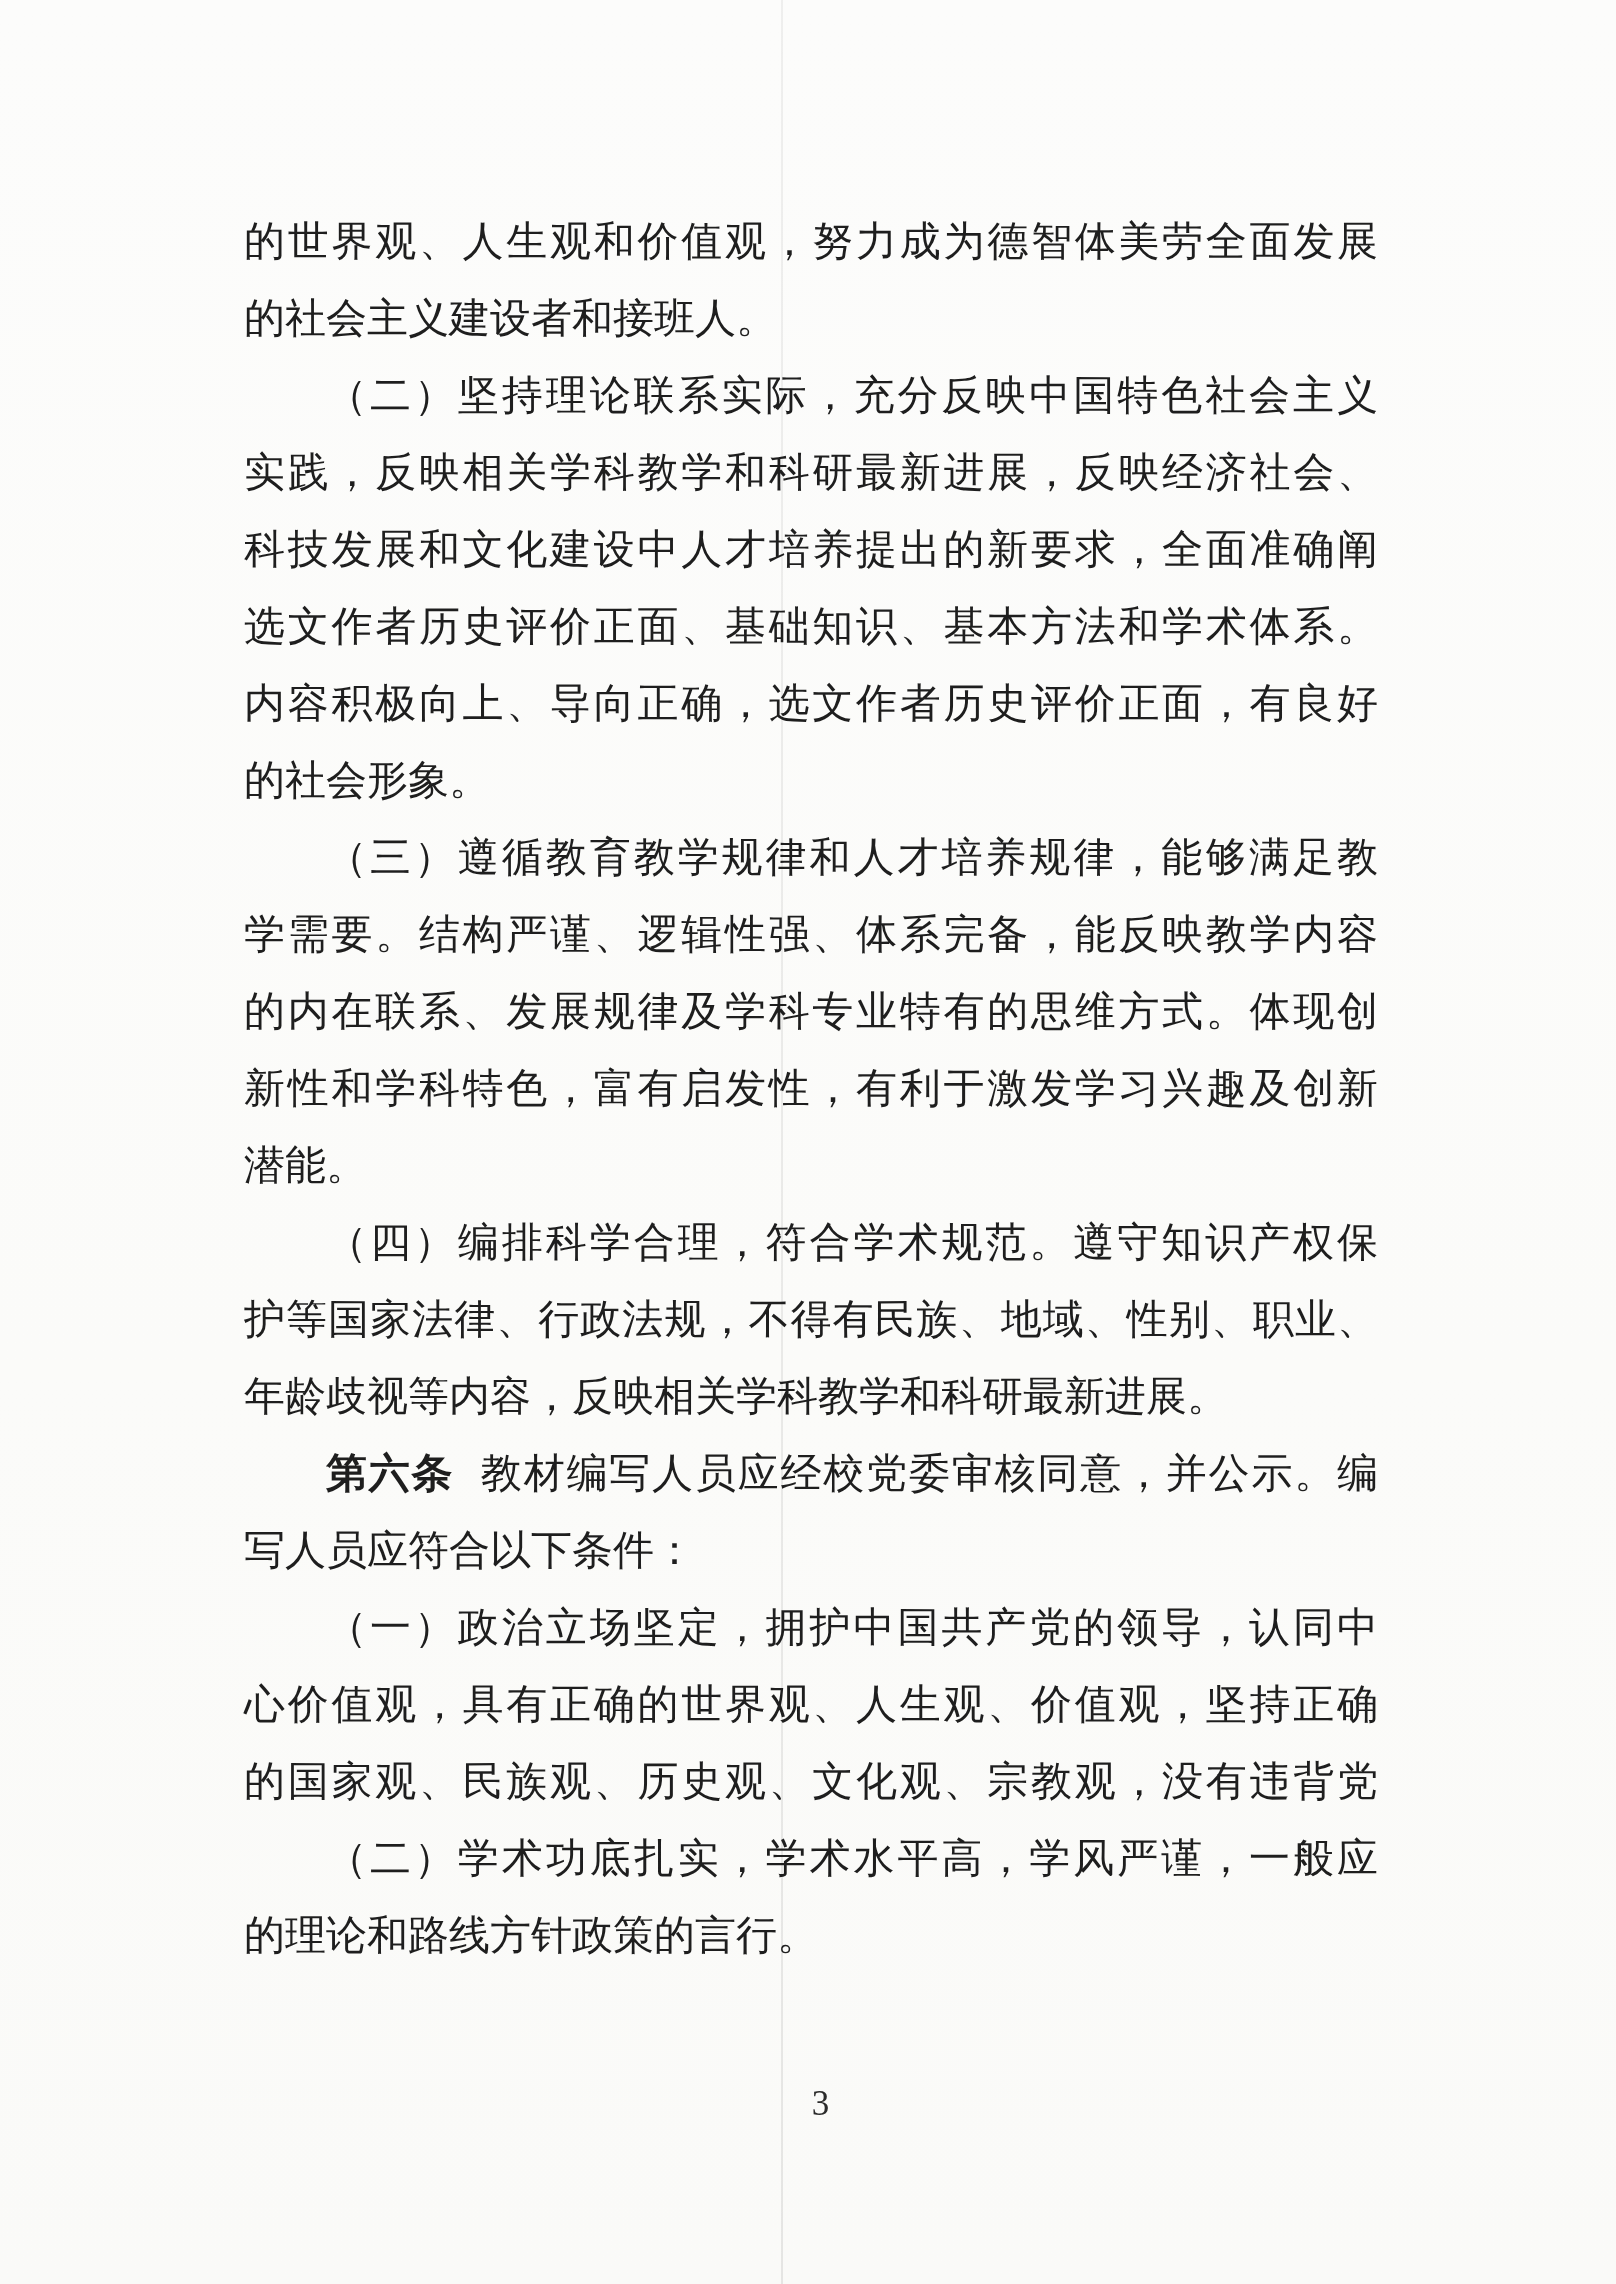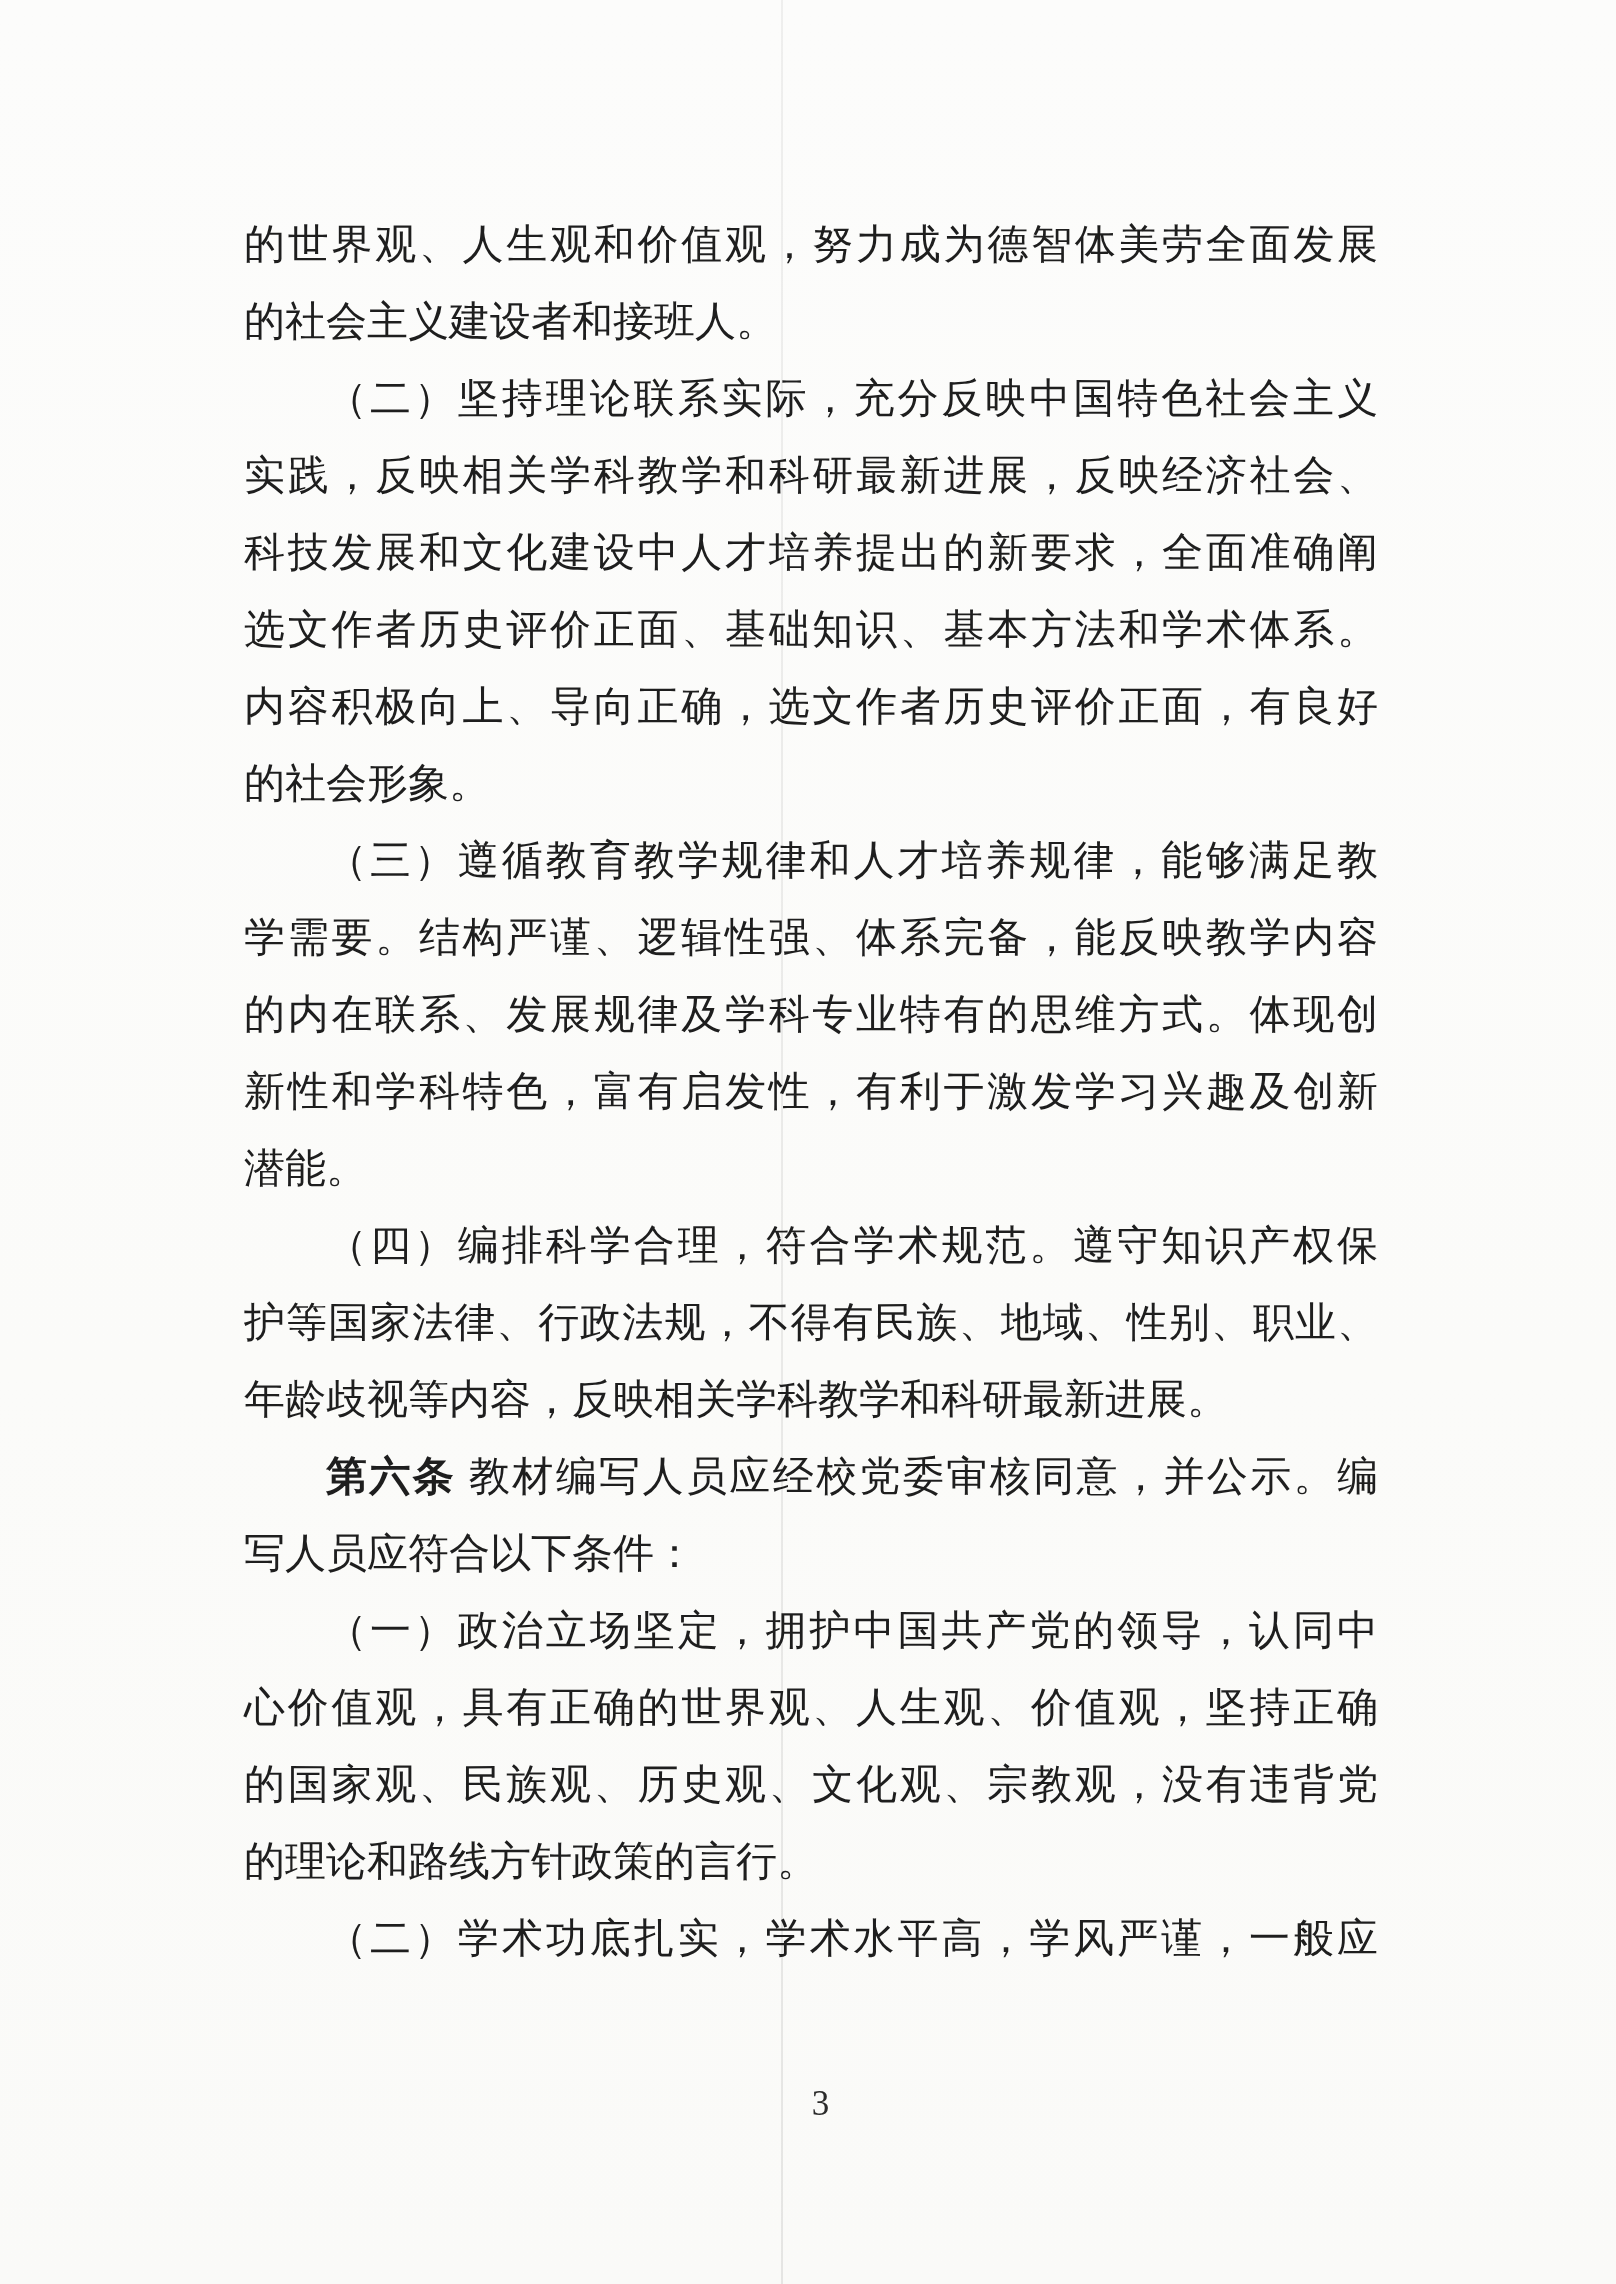--- a/index.html
+++ b/index.html
@@ -23,20 +23,21 @@
     width: 1.6px;
     height: 2284px;
     background: linear-gradient(180deg, rgba(120,120,120,0.10), rgba(120,120,120,0.16));
     pointer-events: none;
   }
   .text-block {
     position: absolute;
     left: 244px;
     top: 206px;
     width: 1134px;
+    font-family: Liberation Mono, monospace;
   }
   .line {
     height: 77px;
     line-height: 77px;
     font-size: 41px;
     color: #1e1e1e;
     letter-spacing: 0;
     text-rendering: optimizeLegibility;
   }
   .line.indent {
@@ -82,18 +83,18 @@
       <div class="line fill"><span>新性和学科特色，富有启发性，有利于激发学习兴趣及创新</span></div>
       <div class="line"><span>潜能。</span></div>
       <div class="line indent fill"><span>（四）编排科学合理，符合学术规范。遵守知识产权保</span></div>
       <div class="line fill"><span>护等国家法律、行政法规，不得有民族、地域、性别、职业、</span></div>
       <div class="line"><span>年龄歧视等内容，反映相关学科教学和科研最新进展。</span></div>
       <div class="line indent fill"><span class="b">第六条</span><span> 教材编写人员应经校党委审核同意，并公示。编</span></div>
       <div class="line"><span>写人员应符合以下条件：</span></div>
       <div class="line indent fill"><span>（一）政治立场坚定，拥护中国共产党的领导，认同中</span></div>
       <div class="line fill"><span>心价值观，具有正确的世界观、人生观、价值观，坚持正确</span></div>
       <div class="line fill"><span>的国家观、民族观、历史观、文化观、宗教观，没有违背党</span></div>
+      <div class="line indent fill"><span>（二）学术功底扎实，学术水平高，学风严谨，一般应</span></div>
       <div class="line"><span>的理论和路线方针政策的言行。</span></div>
-      <div class="line indent fill"><span>（二）学术功底扎实，学术水平高，学风严谨，一般应</span></div>
     </div>
   <div class="page-num">3</div>
 </div>
 
 
 </body></html>

